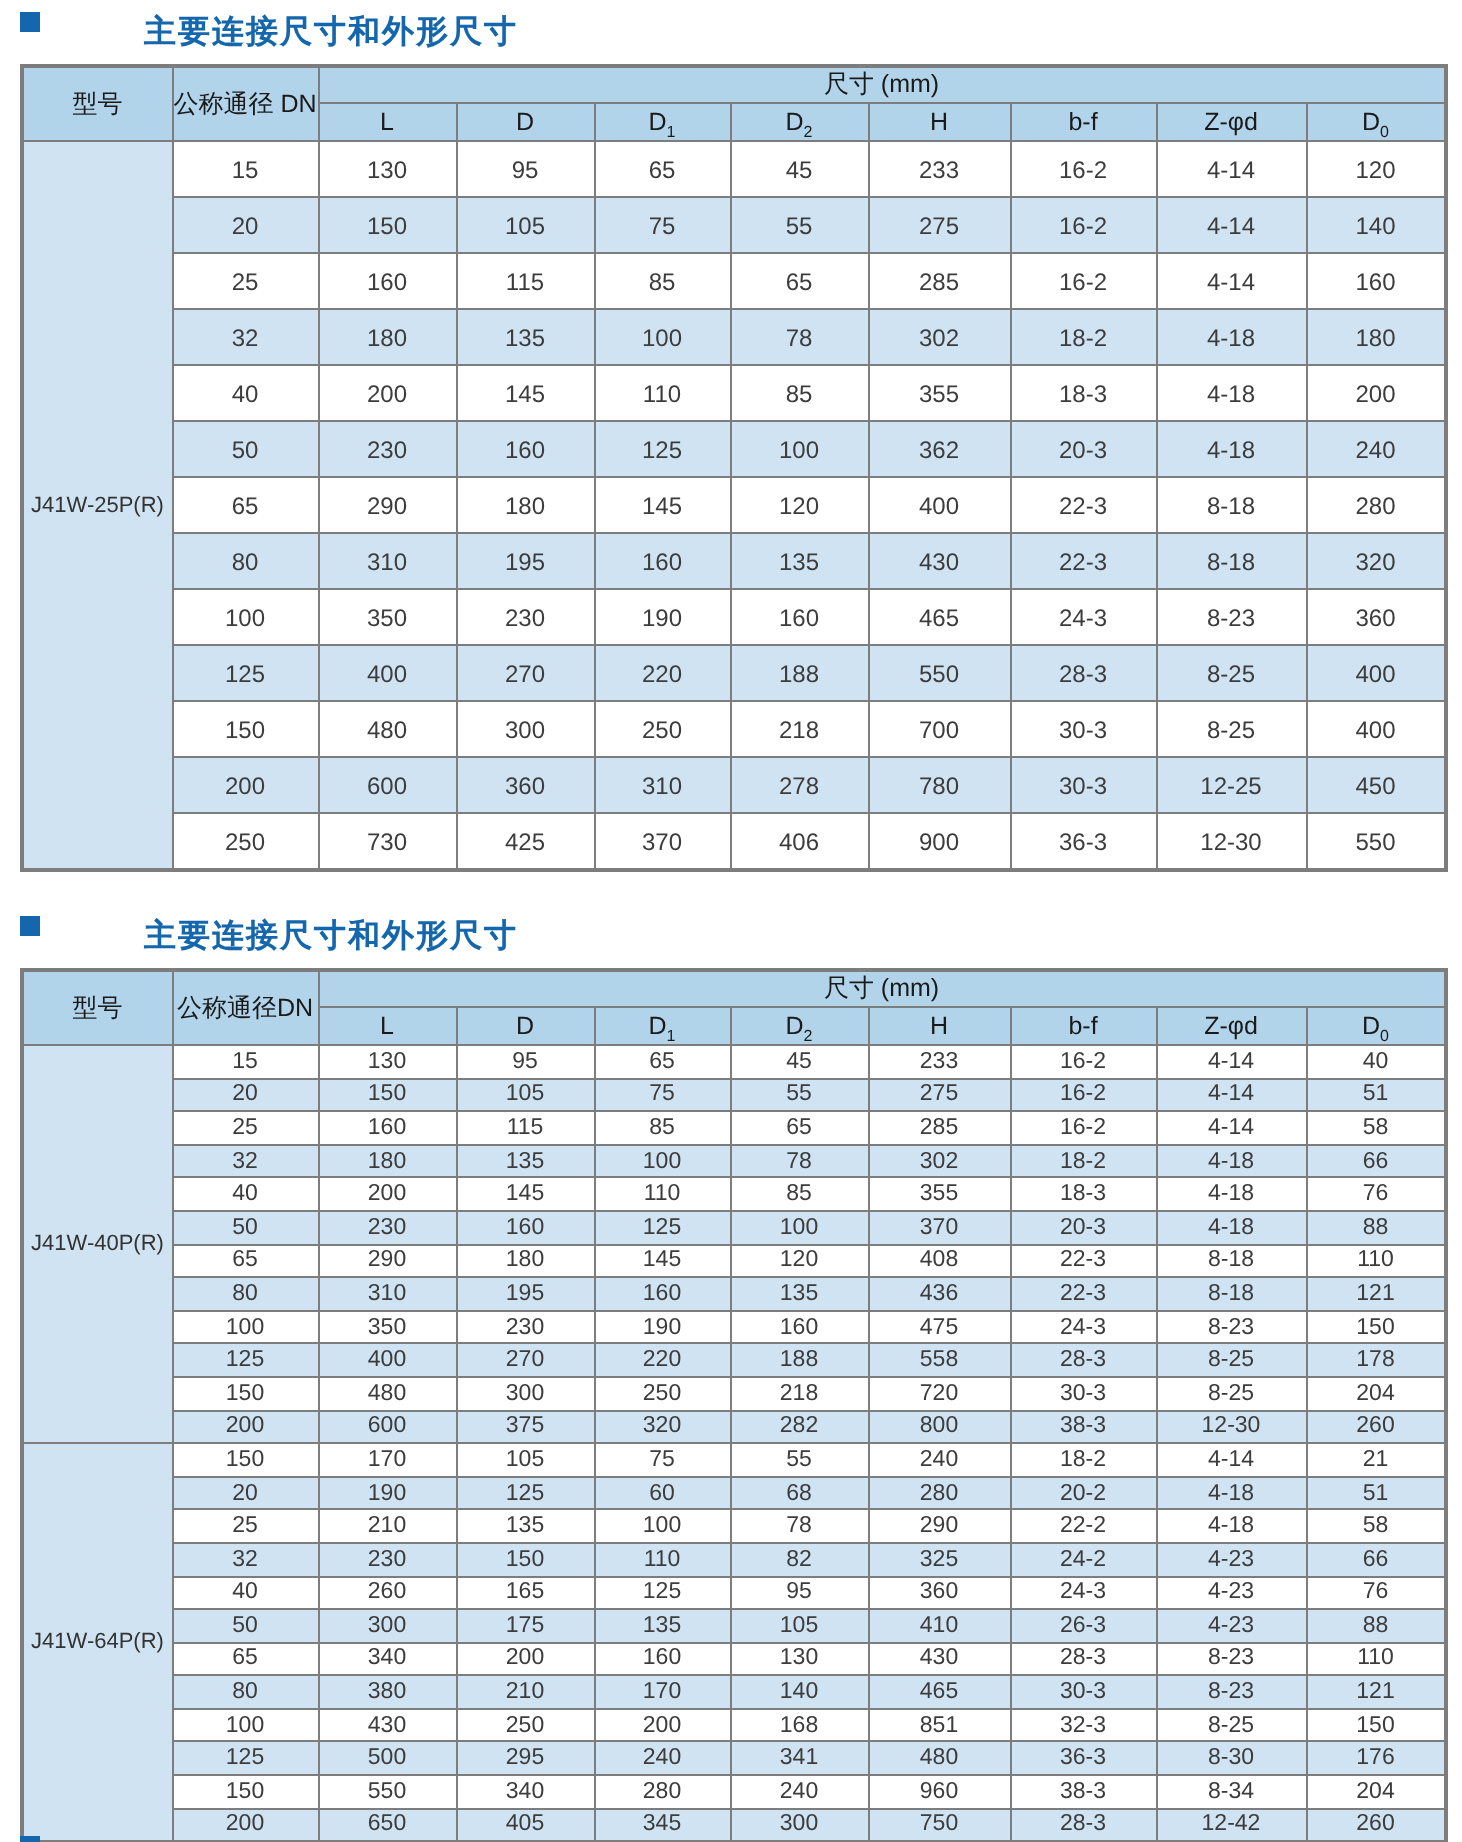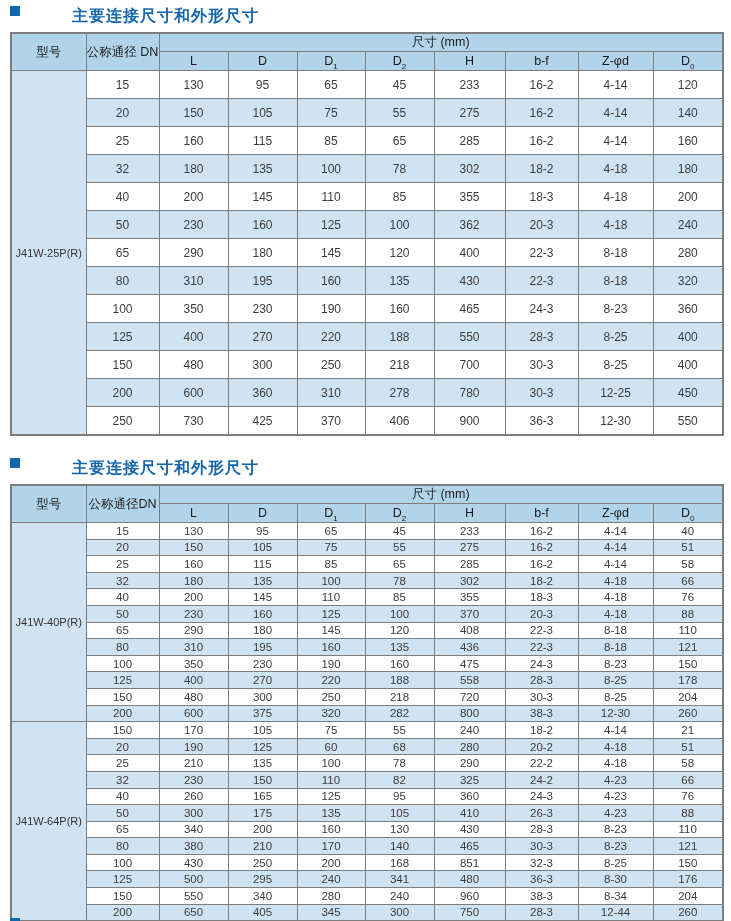--- a/index.html
+++ b/index.html
@@ -562,21 +562,21 @@
             <td>204</td>
           </tr>
           <tr class="alt">
             <td>200</td>
             <td>650</td>
             <td>405</td>
             <td>345</td>
             <td>300</td>
             <td>750</td>
             <td>28-3</td>
-            <td>12-44</td>
+            <td>12-42</td>
             <td>260</td>
           </tr>
         </tbody>
     </table>
   </div>
 
   <div class="cutoff-bullet"></div>
 </div>
 
 </body></html>

